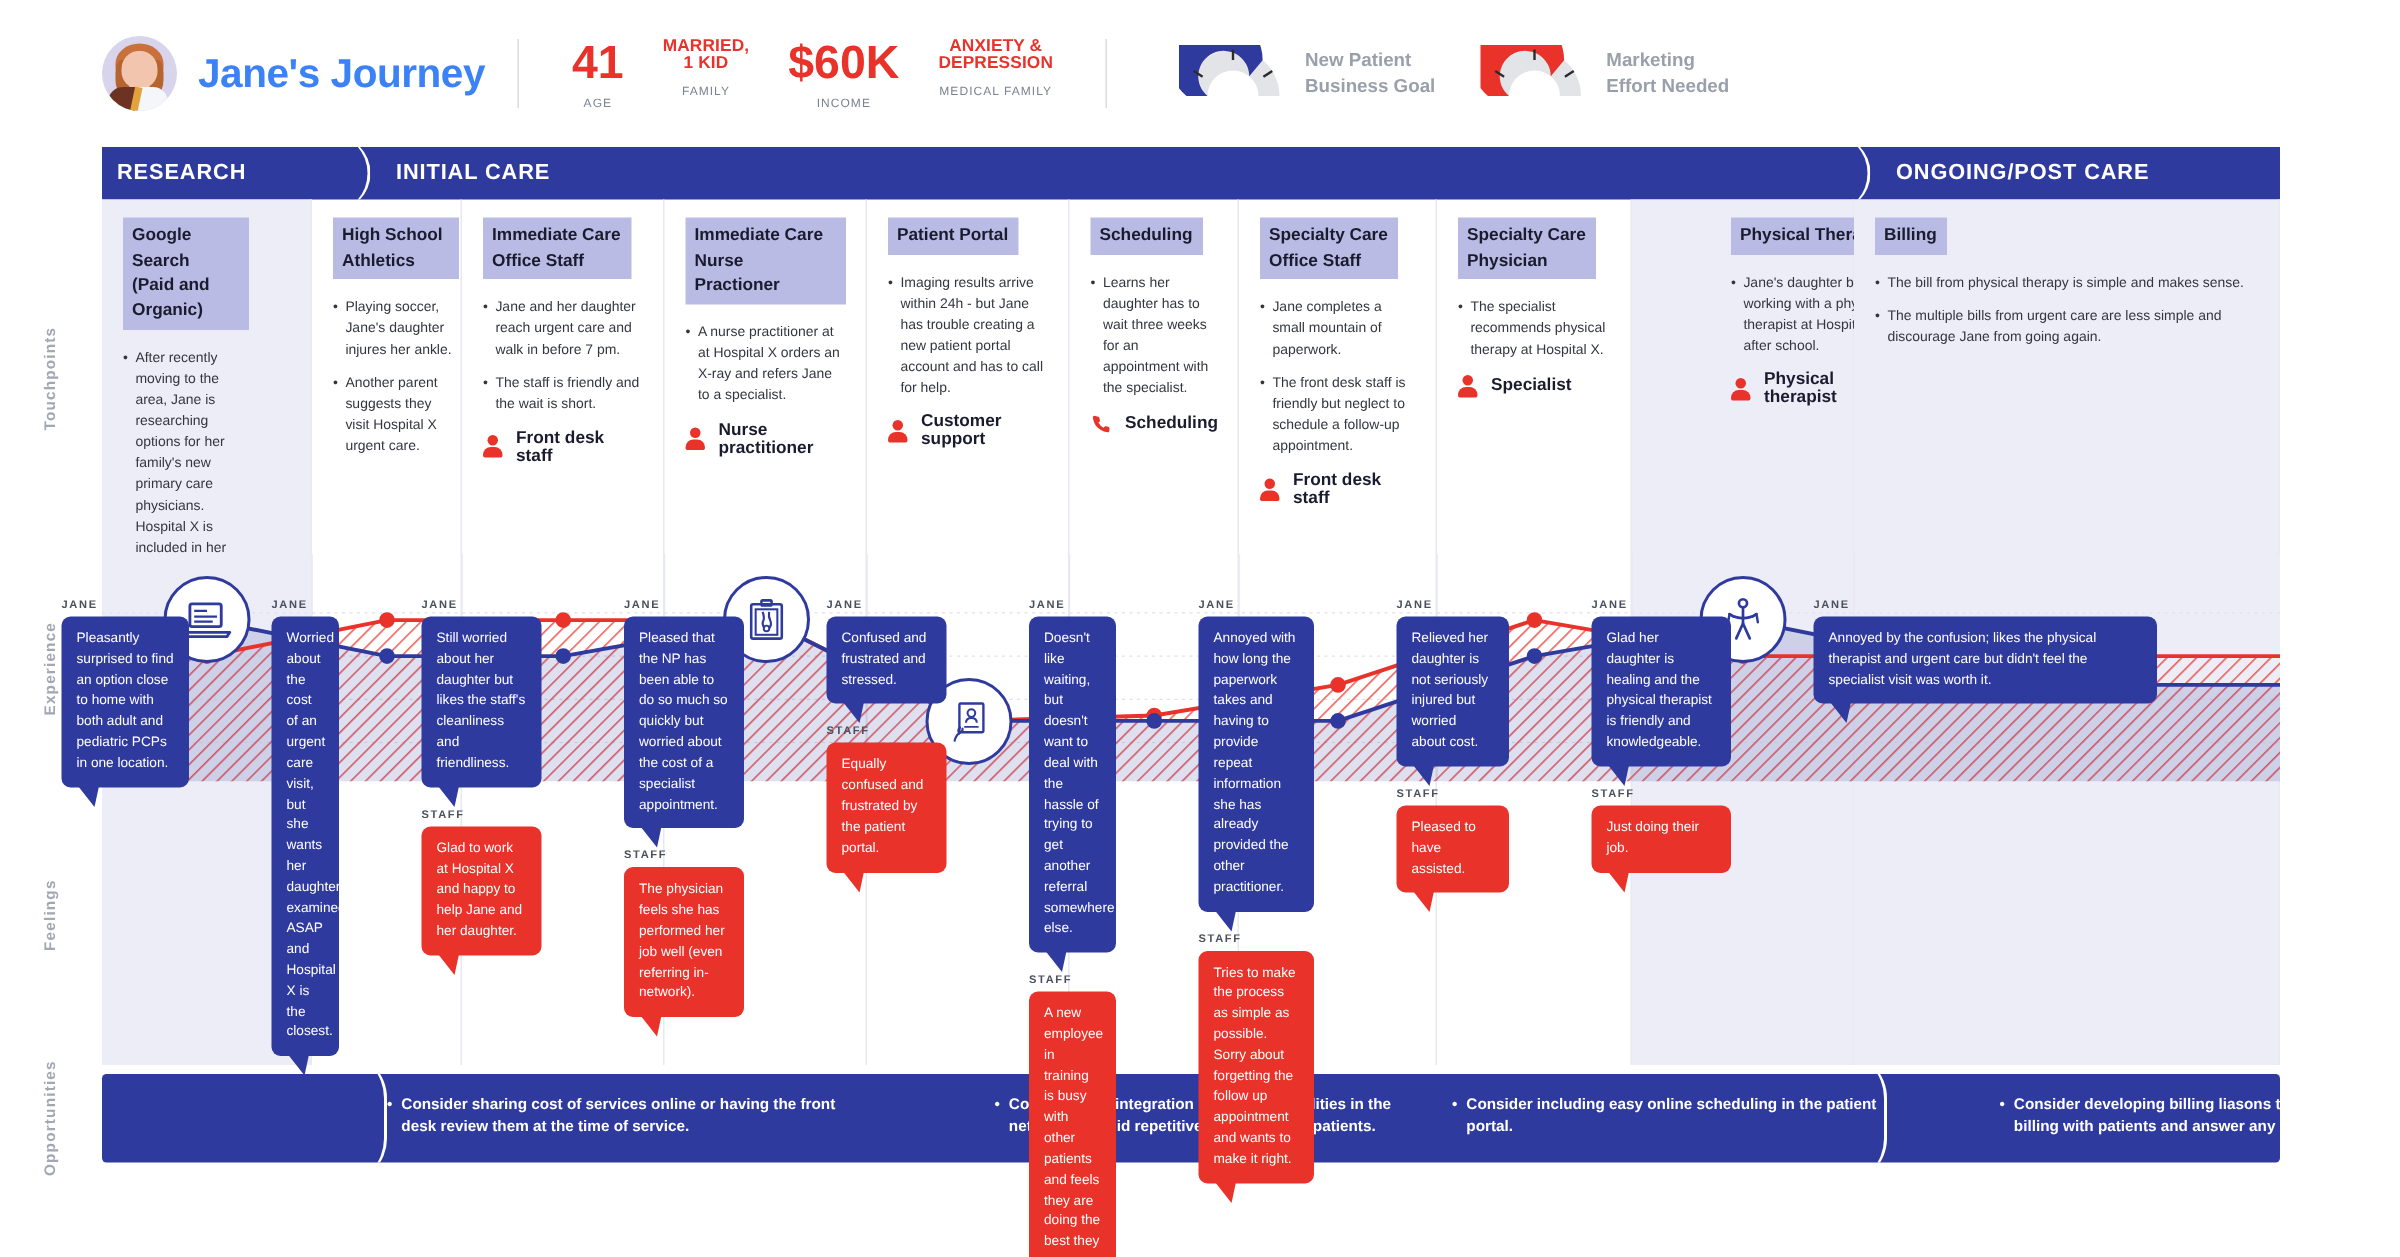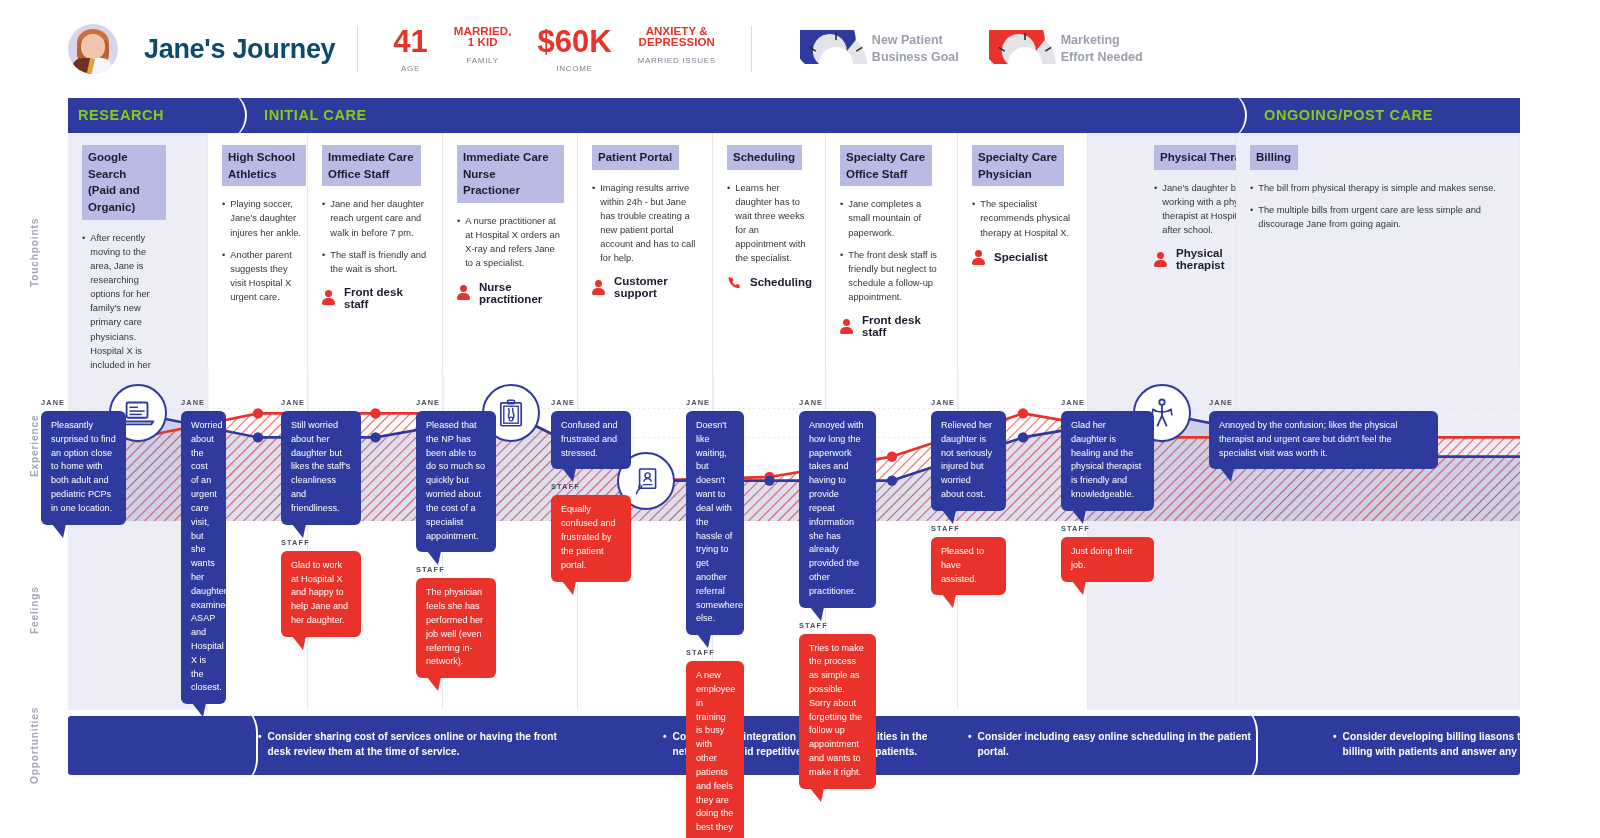--- a/index.html
+++ b/index.html
@@ -42,50 +42,50 @@
   }
   .avatar .jacket {
     position: absolute; left: 4px; top: 34px; width: 18px; height: 20px;
     border-radius: 10px 0 0 0; background: #6d3322;
   }
   .avatar .strap {
     position: absolute; left: 20px; top: 34px; width: 5px; height: 20px;
     background: #e2a33c; transform: rotate(12deg);
   }
   .title {
-    font-size: 27px; font-weight: bold; color: #0c4a6e;
-    margin-left: 26px; letter-spacing: -0.3px; white-space: nowrap;
+    font-size: 27px; font-weight: bold; color: #3b82f6;
+    margin-left: 14px; letter-spacing: -0.3px; white-space: nowrap;
   }
   .vdiv { width: 1px; height: 46px; background: #d9dce2; margin: 0 22px; flex: 0 0 auto; }
   .stats { display: flex; align-items: flex-start; gap: 0px; }
   .stat { text-align: center; padding: 0 13px; }
   .stat .val {
     color: #e8322a; font-weight: bold; line-height: 1.0;
     white-space: pre-line;
   }
   .stat.big .val { font-size: 31px; }
   .stat.small .val { font-size: 11.5px; letter-spacing: 0.1px; }
   .stat .lbl {
     font-size: 8px; color: #7b8290; letter-spacing: 0.7px;
     margin-top: 7px; white-space: nowrap;
   }
   .gauges { display: flex; align-items: center; gap: 30px; margin-left: 26px; }
-  .gauge-item { display: flex; align-items: center; gap: 0; justify-content: space-between; }
+  .gauge-item { display: flex; align-items: center; gap: 12px; justify-content: space-between; }
   .gauge-label {
     font-size: 12.5px; font-weight: bold; color: #9aa0ab; line-height: 1.35;
     white-space: pre-line;
   }
 
   
   .phasebar {
     position: absolute; left: 68px; top: 98px; width: 1452px; height: 35px;
     background: #2f3a9e;
   }
   .phase-label {
-    position: absolute; top: 9px; color: #84cc16; font-size: 14.5px;
+    position: absolute; top: 9px; color: #ffffff; font-size: 14.5px;
     font-weight: bold; letter-spacing: 0.6px;
   }
   .phase-sep {
     position: absolute; top: 0; width: 18px; height: 35px;
     overflow: hidden;
   }
   .phase-sep::before {
     content: ""; position: absolute; left: -10px; top: -8px;
     width: 26px; height: 51px; border-right: 2px solid #fff;
     border-radius: 0 26px 26px 0;
@@ -220,21 +220,21 @@
 1 KID</div>
           <div class="lbl">FAMILY</div>
         </div>
         <div class="stat big">
           <div class="val">$60K</div>
           <div class="lbl">INCOME</div>
         </div>
         <div class="stat small">
           <div class="val">ANXIETY &amp;
 DEPRESSION</div>
-          <div class="lbl">MARRIED ISSUES</div>
+          <div class="lbl">MEDICAL FAMILY</div>
         </div>
       </div>
     <div class="vdiv"></div>
     <div class="gauges" id="gauge-host">
         <div class="gauge-item">
           <svg width="72" height="38" viewBox="0 0 72 38">
        <path d="M5,34 A31,31 0 1 1 67,34 L53,34 A17,17 0 1 0 19,34 Z" fill="#e2e4e8"></path>
        <path d="M5,33.99999999999999 A31,31 0 1 1 55.760143682209375,10.114089473950532 L46.836207825727726,20.901274872811584 A17,17 0 1 0 19,34 Z" fill="#2f3a9e"></path>
        <line x1="15.73612978795164" y1="21.14015692050408" x2="9.825834309437532" y2="17.389369355651105" stroke="#2b2b2b" stroke-width="1.6"></line>
             <line x1="36" y1="10" x2="36" y2="3" stroke="#2b2b2b" stroke-width="1.6"></line>

